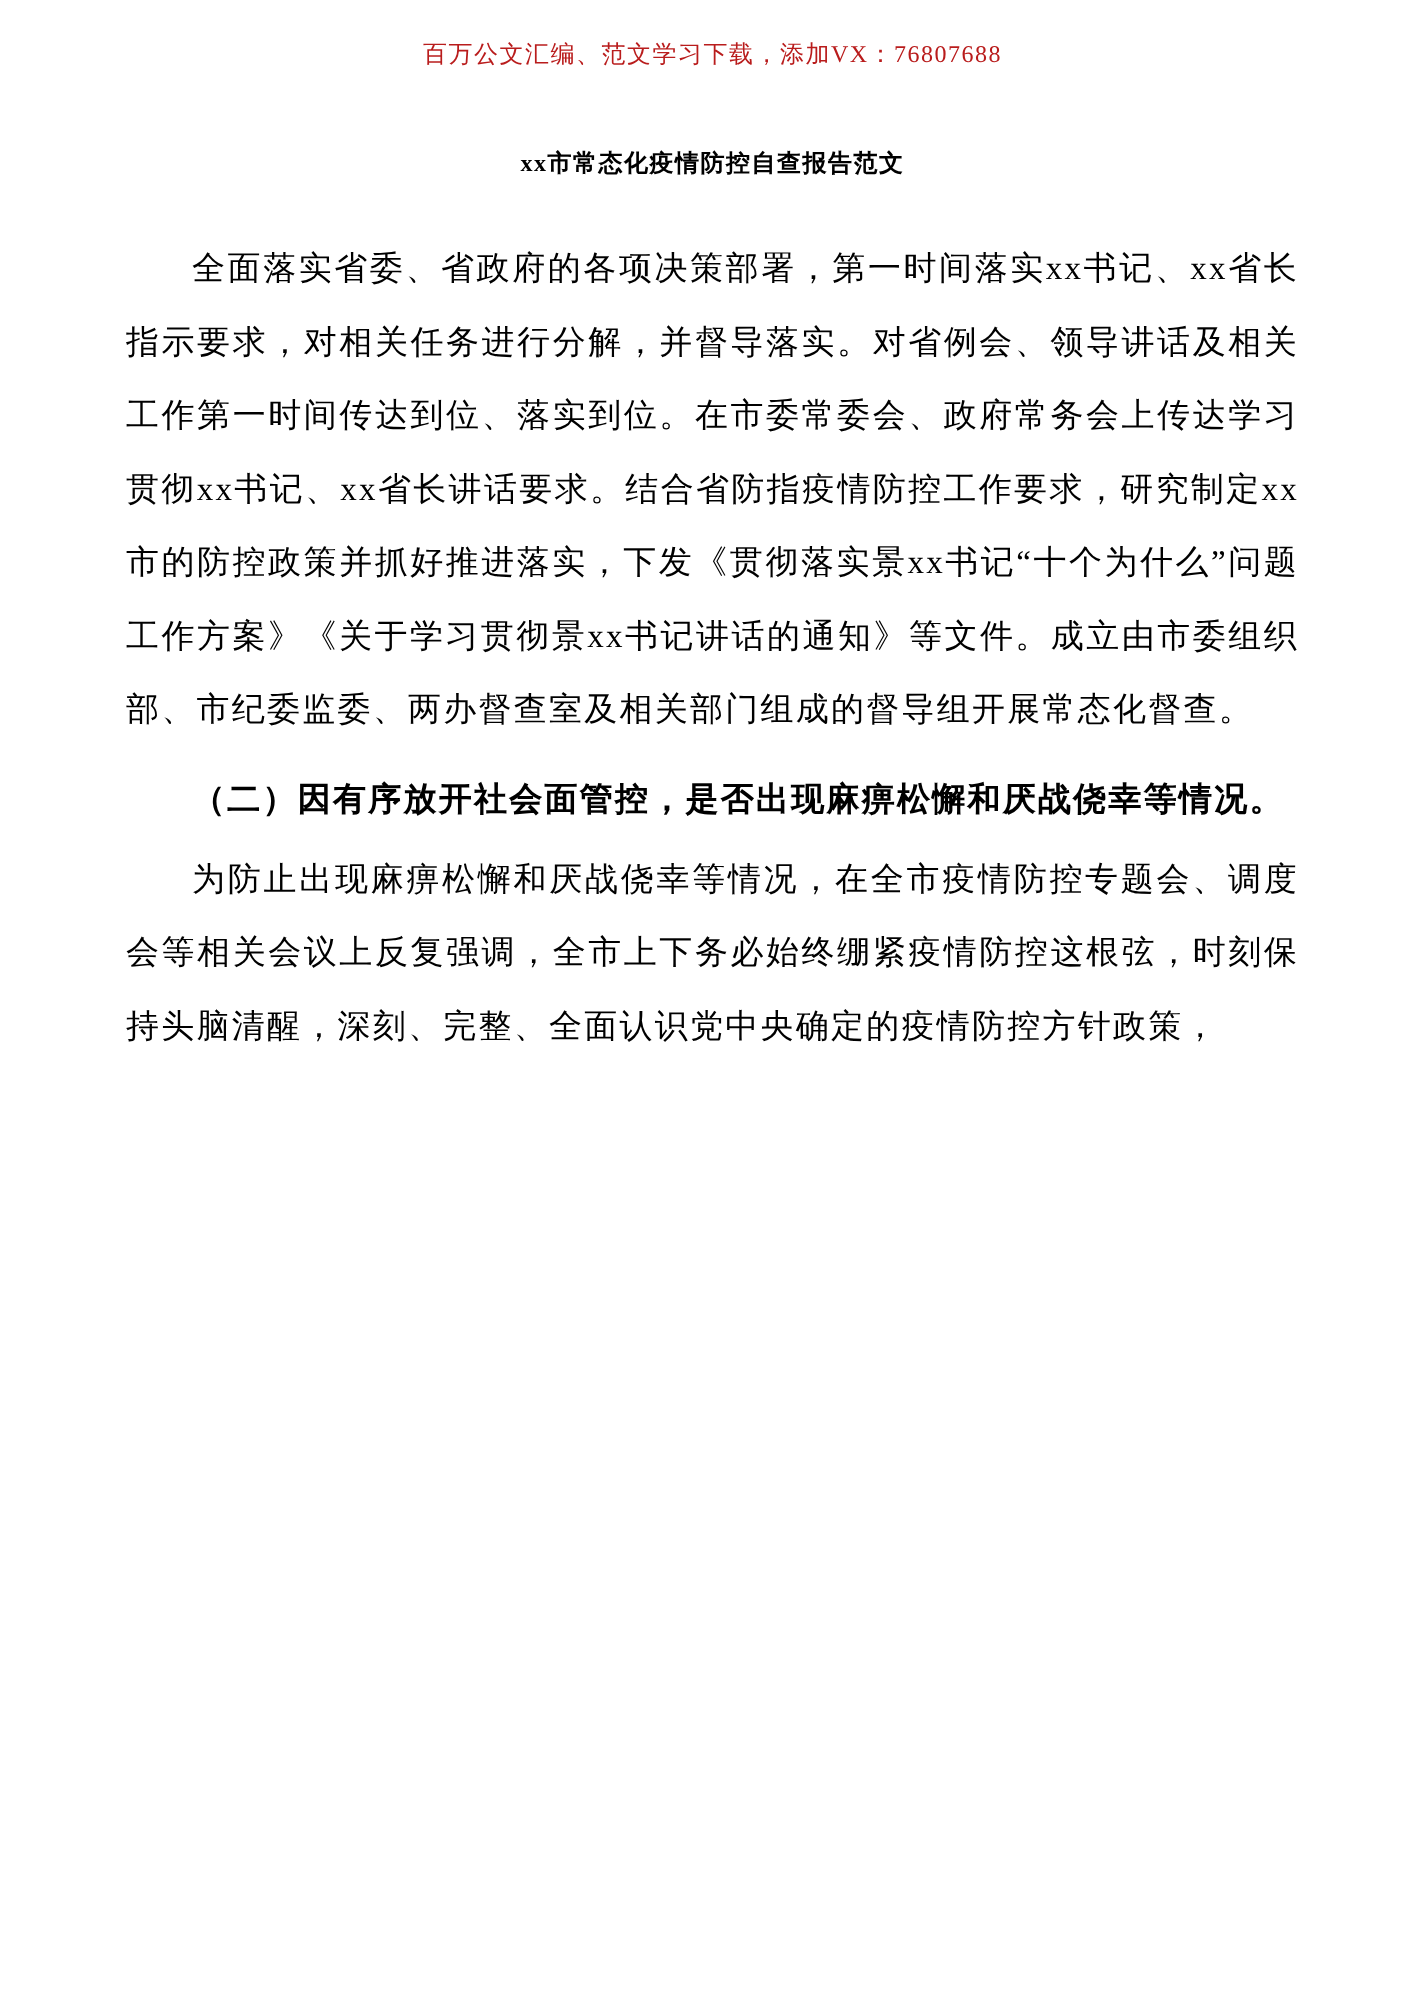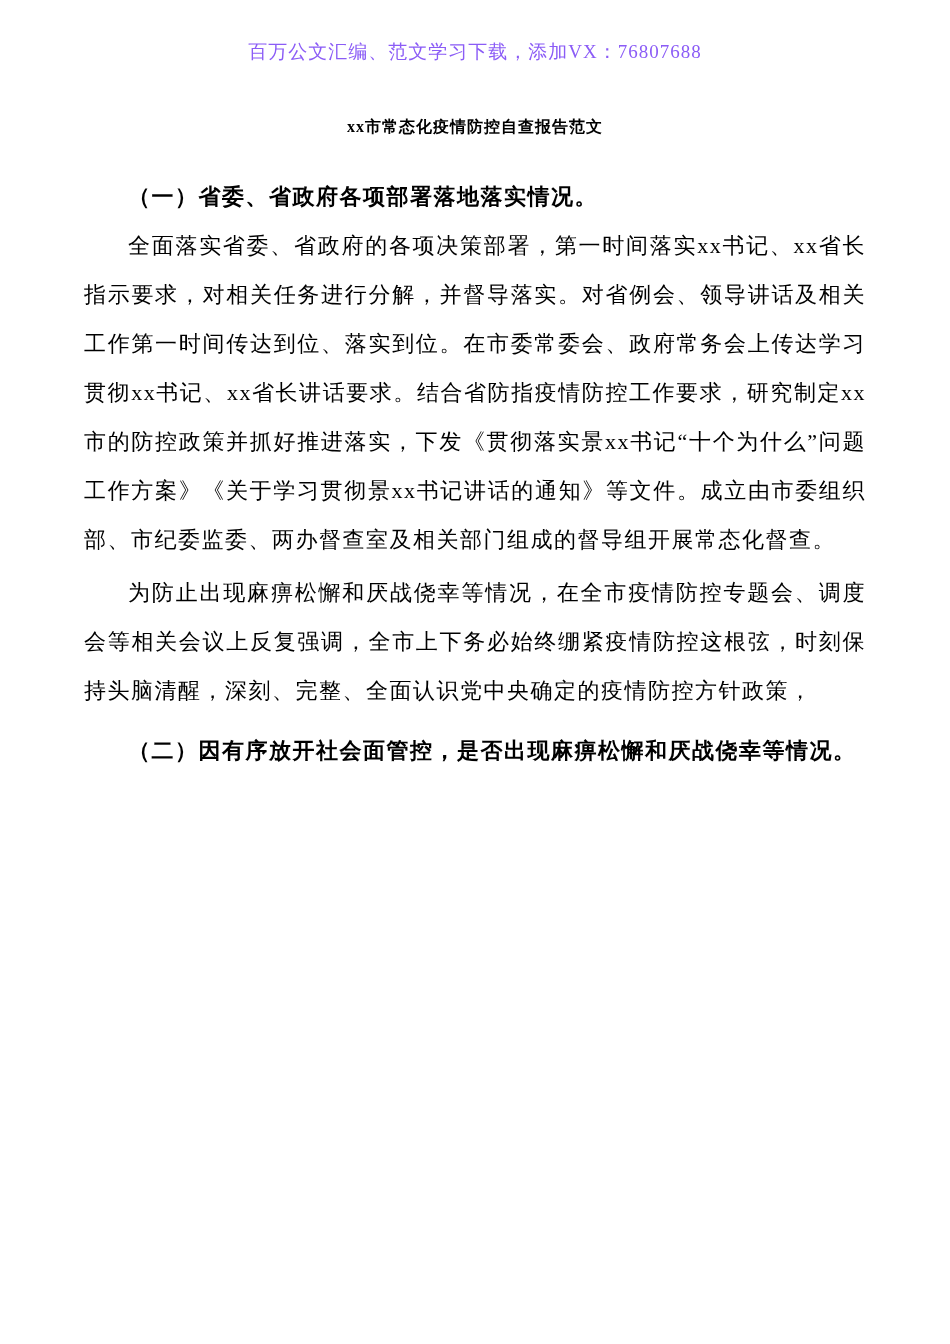--- a/index.html
+++ b/index.html
@@ -11,24 +11,24 @@
     width: 950px;
     height: 1344px;
     margin: 0 auto;
     background: #ffffff;
     color: #000000;
     font-family: "Liberation Serif", "DejaVu Serif", serif;
     overflow: hidden;
   }
 
   .promo {
-    padding-top: 39px;
+    padding-top: 26px;
     text-align: center;
-    color: #8b5cf6;
-    font-size: 19px;
+    color: #b91c1c;
+    font-size: 16px;
     letter-spacing: 1px;
   }
 
   .doc-title {
     margin-top: 52px;
     text-align: center;
     font-size: 16px;
     font-weight: 700;
     letter-spacing: 1px;
   }
@@ -53,23 +53,22 @@
 <div class="page">
 
   <div class="promo">百万公文汇编、范文学习下载，添加VX：76807688</div>
 
   <h1 class="doc-title">xx市常态化疫情防控自查报告范文</h1>
 
   <div class="content">
 
 
 
-    <p class="para bold">（一）省委、省政府各项部署落地落实情况。</p>
 
     <p class="para">全面落实省委、省政府的各项决策部署，第一时间落实xx书记、xx省长指示要求，对相关任务进行分解，并督导落实。对省例会、领导讲话及相关工作第一时间传达到位、落实到位。在市委常委会、政府常务会上传达学习贯彻xx书记、xx省长讲话要求。结合省防指疫情防控工作要求，研究制定xx市的防控政策并抓好推进落实，下发《贯彻落实景xx书记“十个为什么”问题工作方案》《关于学习贯彻景xx书记讲话的通知》等文件。成立由市委组织部、市纪委监委、两办督查室及相关部门组成的督导组开展常态化督查。</p>
 
+    <p class="para bold gap-before">（二）因有序放开社会面管控，是否出现麻痹松懈和厌战侥幸等情况。</p>
+
     <p class="para gap-small">为防止出现麻痹松懈和厌战侥幸等情况，在全市疫情防控专题会、调度会等相关会议上反复强调，全市上下务必始终绷紧疫情防控这根弦，时刻保持头脑清醒，深刻、完整、全面认识党中央确定的疫情防控方针政策，</p>
-
-    <p class="para bold gap-before">（二）因有序放开社会面管控，是否出现麻痹松懈和厌战侥幸等情况。</p>
 
   </div>
 
 </div>
 
 </body></html>

